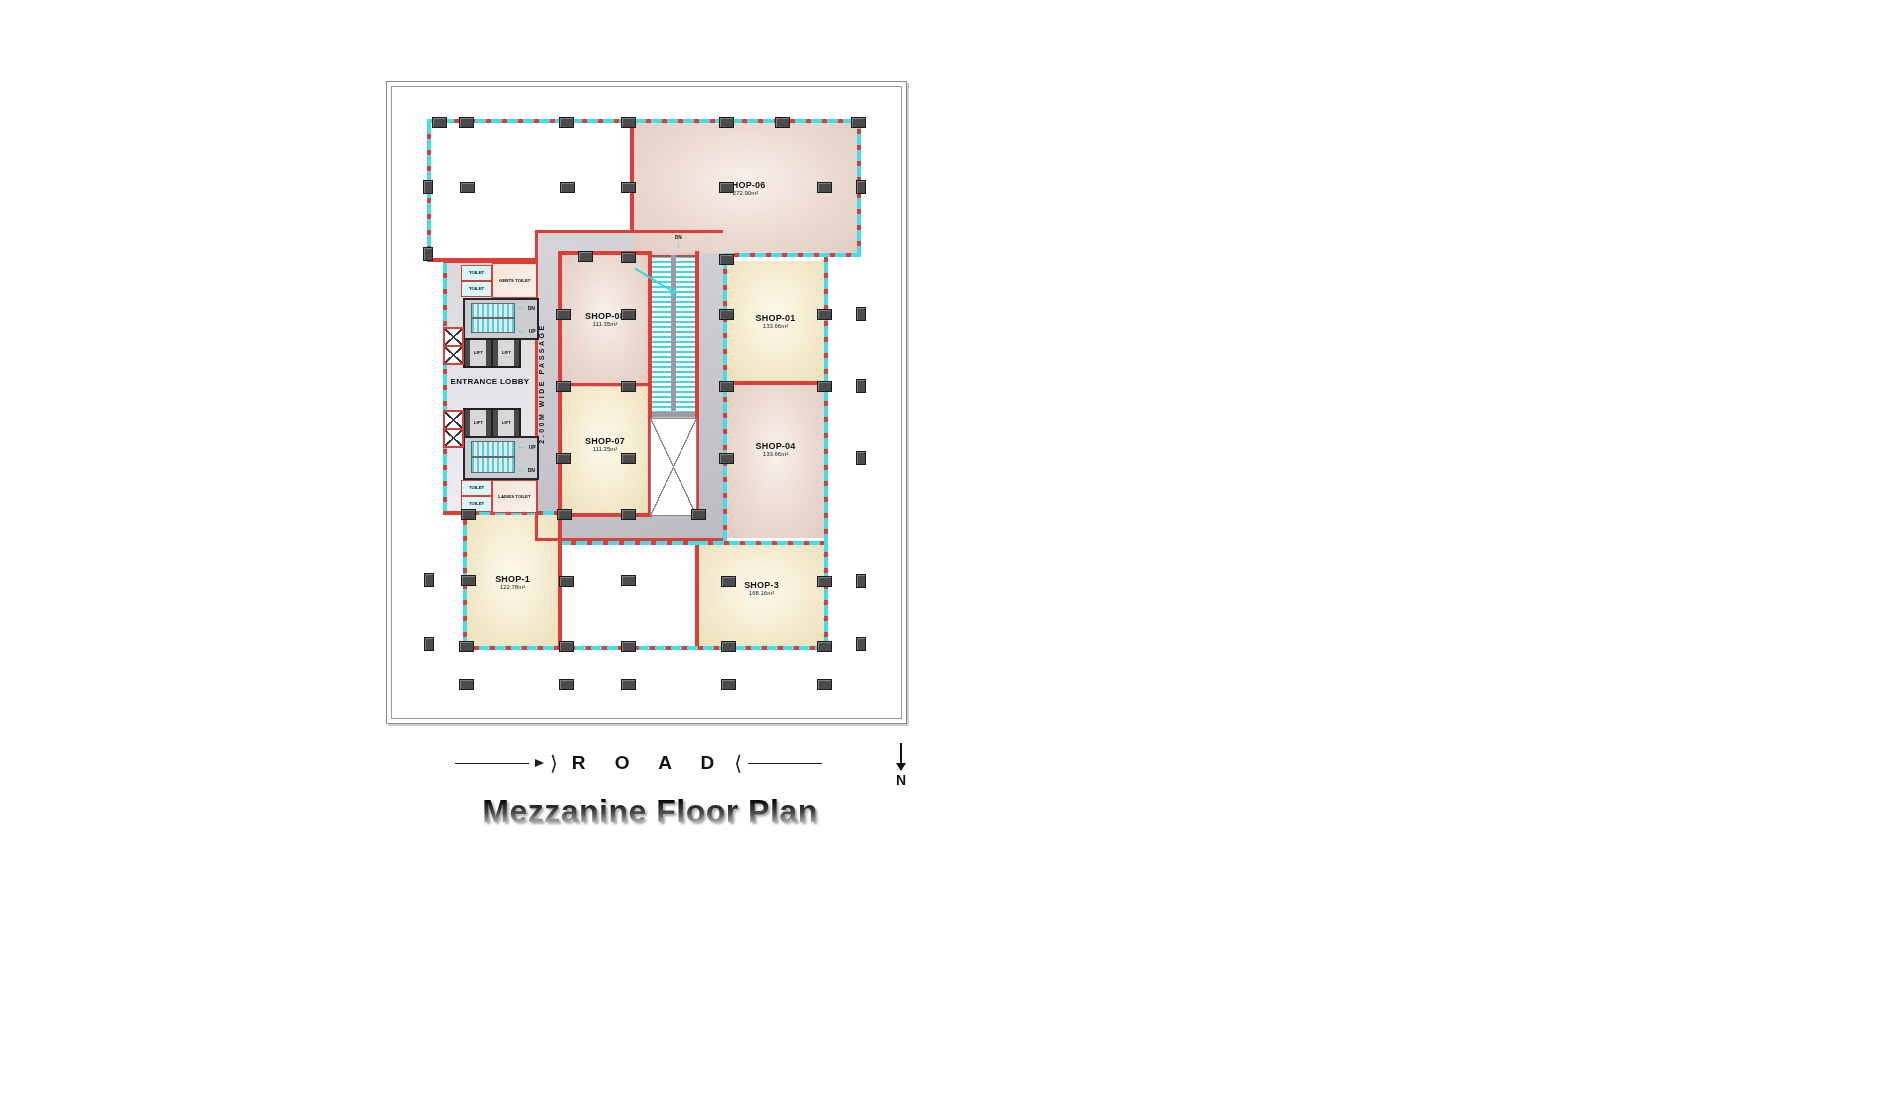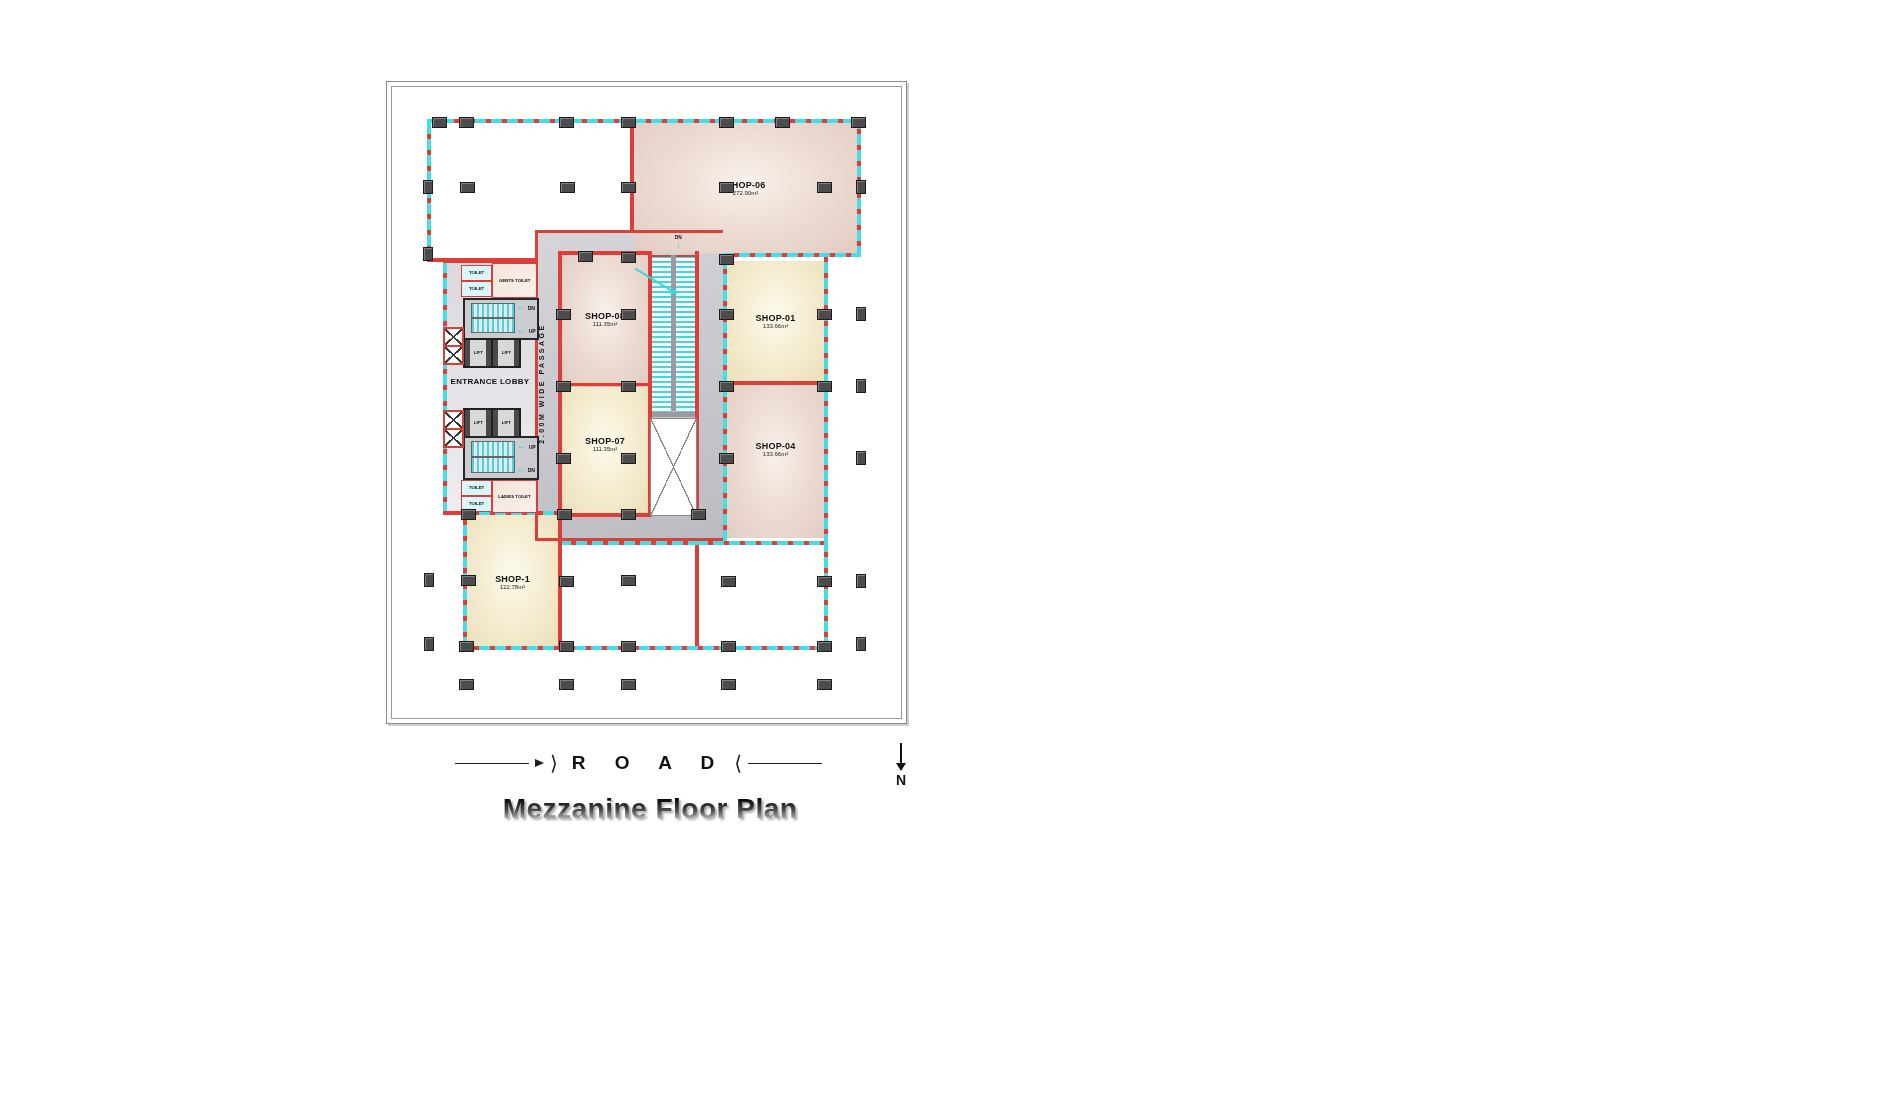--- a/index.html
+++ b/index.html
@@ -62,21 +62,21 @@
   .road{position:absolute;left:455px;top:752px;display:flex;align-items:center;gap:6px;z-index:2;}
   .rline{width:74px;height:0;border-top:1.5px solid #1d1d1d;}
   .tri-r{width:0;height:0;border-left:9px solid #1d1d1d;border-top:4px solid transparent;border-bottom:4px solid transparent;}
   .brk{font-size:20px;font-weight:400;line-height:1;color:#1d1d1d;}
   .roadtxt{font-size:19px;font-weight:bold;letter-spacing:12px;margin:0 2px 0 8px;color:#111;}
   .north{position:absolute;left:886px;top:743px;width:30px;text-align:center;z-index:2;}
   .north .shaft{width:2px;height:20px;background:#111;margin:0 auto;}
   .north .tri-d{width:0;height:0;margin:0 auto;border-top:8px solid #111;border-left:5px solid transparent;border-right:5px solid transparent;}
   .north .nlbl{font-size:14px;font-weight:bold;margin-top:1px;}
   .title{position:absolute;left:470px;top:793px;width:360px;text-align:center;
-         font-size:28px;font-weight:bold;letter-spacing:.5px;color:#333;
+         font-size:32px;font-weight:bold;letter-spacing:.5px;color:#333;
          text-shadow:2px 2px 2px rgba(0,0,0,.3);z-index:2;}
   @supports ((-webkit-background-clip:text) or (background-clip:text)){
     .title{background:linear-gradient(180deg,#000 15%,#4e4e4e 55%,#e8e8e8 95%);
            -webkit-background-clip:text;background-clip:text;
            -webkit-text-fill-color:transparent;color:transparent;
            text-shadow:none;filter:drop-shadow(2px 2px 1px rgba(0,0,0,.35));}
   }
 </style>
 </head>
 <body>
@@ -95,20 +95,24 @@
     <span class="rname">SHOP-06</span>
     <span class="rarea">272.90m²</span>
   </div>
   <div class="room cream" style="left:341px;top:180px;width:97px;height:120px;">
     <span class="rname">SHOP-01</span>
     <span class="rarea">133.66m²</span>
   </div>
   <div class="room pink" style="left:341px;top:304px;width:97px;height:153px;padding-bottom:26px;box-sizing:border-box;">
     <span class="rname">SHOP-04</span>
     <span class="rarea">133.66m²</span>
+  </div>
+  <div class="room cream" style="left:313px;top:464px;width:125px;height:101px;padding-bottom:16px;box-sizing:border-box;">
+    <span class="rname">SHOP-3</span>
+    <span class="rarea">168.16m²</span>
   </div>
   <div class="room cream" style="left:81px;top:434px;width:91px;height:131px;padding-top:2px;box-sizing:border-box;">
     <span class="rname">SHOP-1</span>
     <span class="rarea">122.78m²</span>
   </div>
   <div class="room pink" style="left:176px;top:174px;width:86px;height:128px;">
     <span class="rname">SHOP-08</span>
     <span class="rarea">111.35m²</span>
   </div>
   <div class="room cream" style="left:176px;top:306px;width:86px;height:126px;padding-bottom:12px;box-sizing:border-box;">

